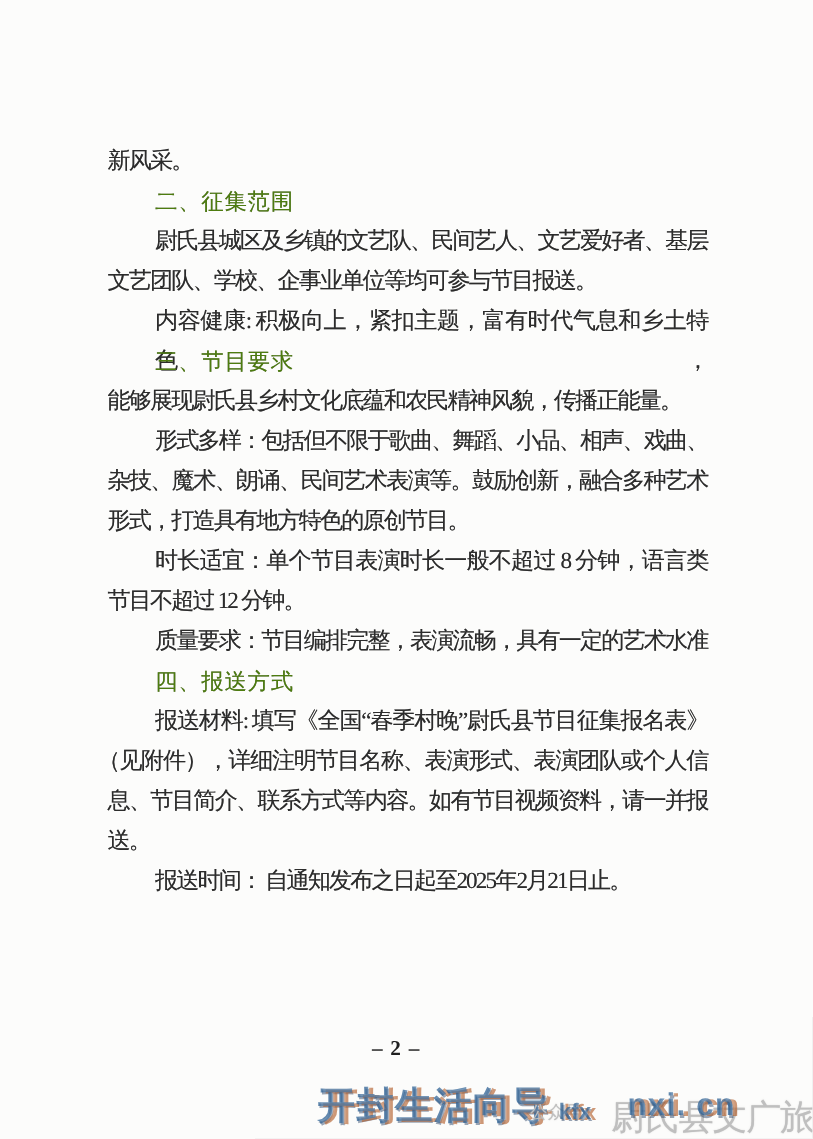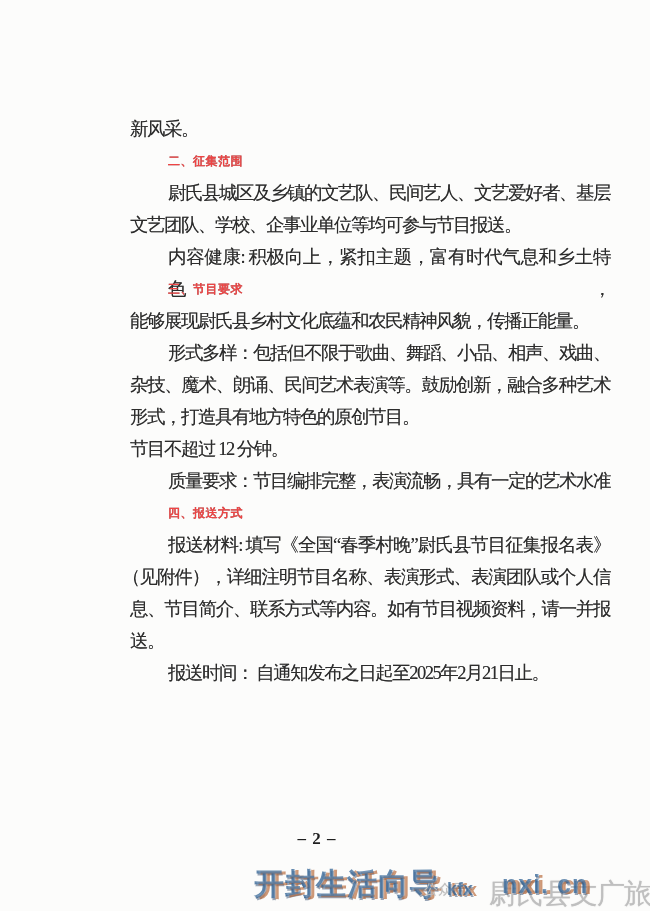--- a/index.html
+++ b/index.html
@@ -5,44 +5,44 @@
   html,body{margin:0;padding:0;background:#e8e8e8;}
   .page{
     position:relative;
     width:650px;height:911px;
     background:#fcfcfb;
     overflow:hidden;
     font-family:"Liberation Serif","DejaVu Serif",serif;
   }
   .doc-body{
     position:absolute;
-    left:86px;top:113px;width:480px;margin-left:44px;
+    left:86px;top:113px;width:480px;
   }
   .ln{
     height:32px;line-height:32px;
     font-size:18.5px;
     letter-spacing:-1.5px;
     color:#2c2c2c;
     text-align:left;
     white-space:nowrap;
     text-shadow:0 0 0.5px rgba(44,44,44,0.55);
   }
   .fill{
     white-space:normal;
     text-align:justify;
     text-align-last:justify;
     -moz-text-align-last:justify;
   }
   .ind{padding-left:38px;}
   .hang{margin-left:-8px;}
   .head{
-    font-weight:bold;
-    font-size:12px;
+    font-weight:normal;
+    font-size:18px;
     letter-spacing:0.5px;
-    color:#ef4444;
+    color:#4d7c0f;
     font-family:"Liberation Sans","DejaVu Sans",sans-serif;
   }
   .page-number{
     position:absolute;
     left:0;right:0;top:829px;
     text-align:center;
     transform:translateX(-8px);
     font-size:17px;
     font-weight:bold;
     letter-spacing:1px;
@@ -83,20 +83,21 @@
     <div class="ln">新风采。</div>
     <div class="ln head ind">二、征集范围</div>
     <div class="ln ind fill">尉氏县城区及乡镇的文艺队、民间艺人、文艺爱好者、基层</div>
     <div class="ln">文艺团队、学校、企事业单位等均可参与节目报送。</div>
     <div class="ln ind fill">内容健康: 积极向上，紧扣主题，富有时代气息和乡土特色，</div>
     <div class="ln head ind">三、节目要求</div>
     <div class="ln">能够展现尉氏县乡村文化底蕴和农民精神风貌，传播正能量。</div>
     <div class="ln ind fill">形式多样：包括但不限于歌曲、舞蹈、小品、相声、戏曲、</div>
     <div class="ln fill">杂技、魔术、朗诵、民间艺术表演等。鼓励创新，融合多种艺术</div>
     <div class="ln">形式，打造具有地方特色的原创节目。</div>
+    <div class="ln ind fill">时长适宜：单个节目表演时长一般不超过 8 分钟，语言类</div>
     <div class="ln">节目不超过 12 分钟。</div>
     <div class="ln ind fill">质量要求：节目编排完整，表演流畅，具有一定的艺术水准</div>
     <div class="ln head ind">四、报送方式</div>
     <div class="ln ind fill">报送材料: 填写《全国“春季村晚”尉氏县节目征集报名表》</div>
     <div class="ln fill hang">（见附件），详细注明节目名称、表演形式、表演团队或个人信</div>
     <div class="ln fill">息、节目简介、联系方式等内容。如有节目视频资料，请一并报</div>
     <div class="ln">送。</div>
     <div class="ln ind">报送时间： 自通知发布之日起至2025年2月21日止。</div>
   </div>
 

